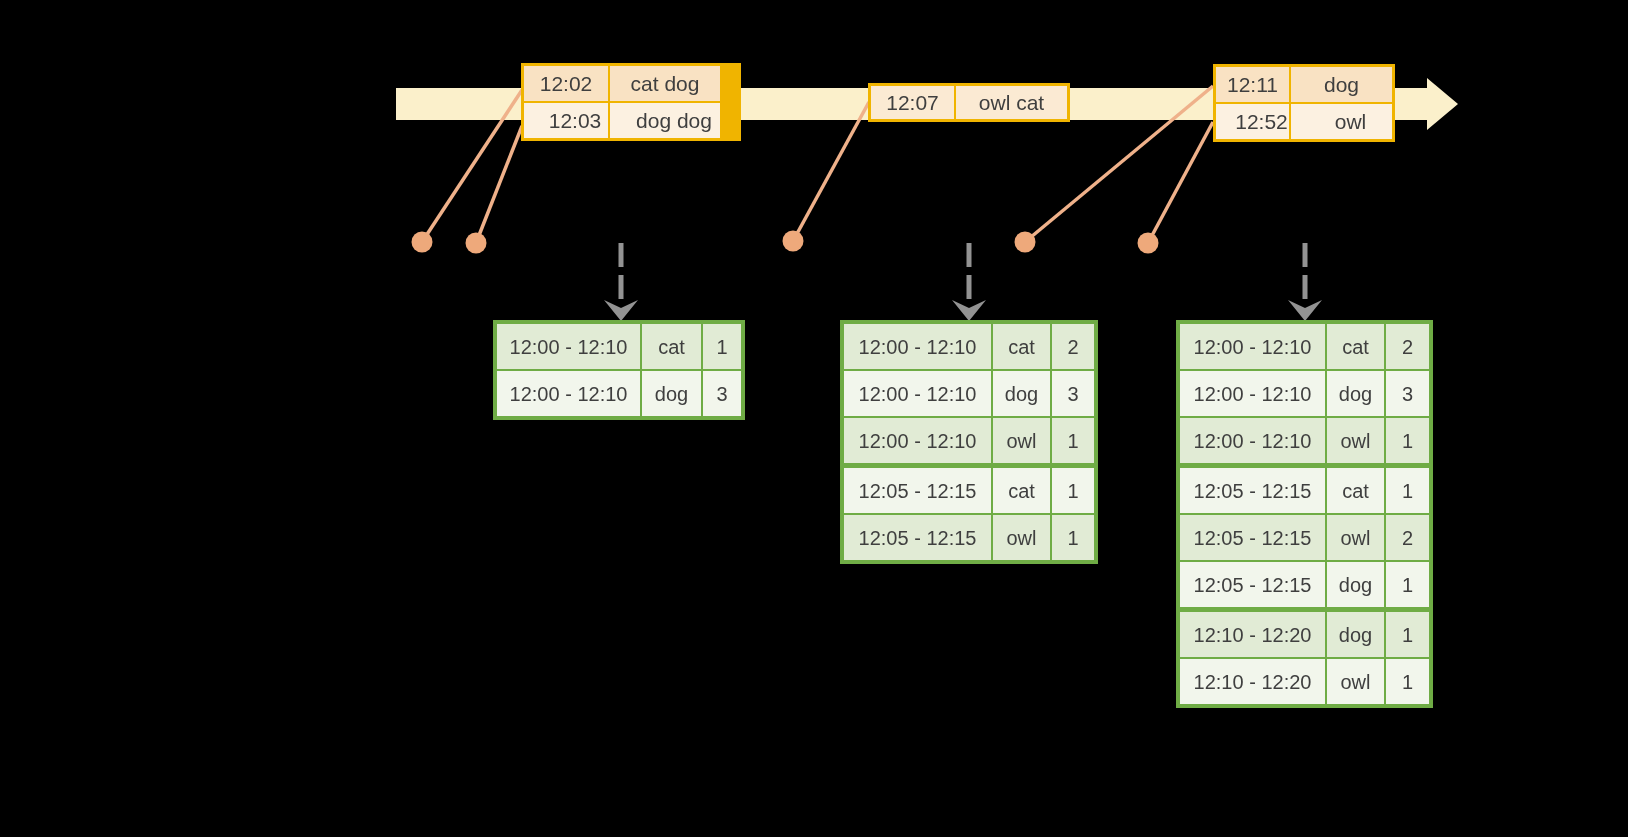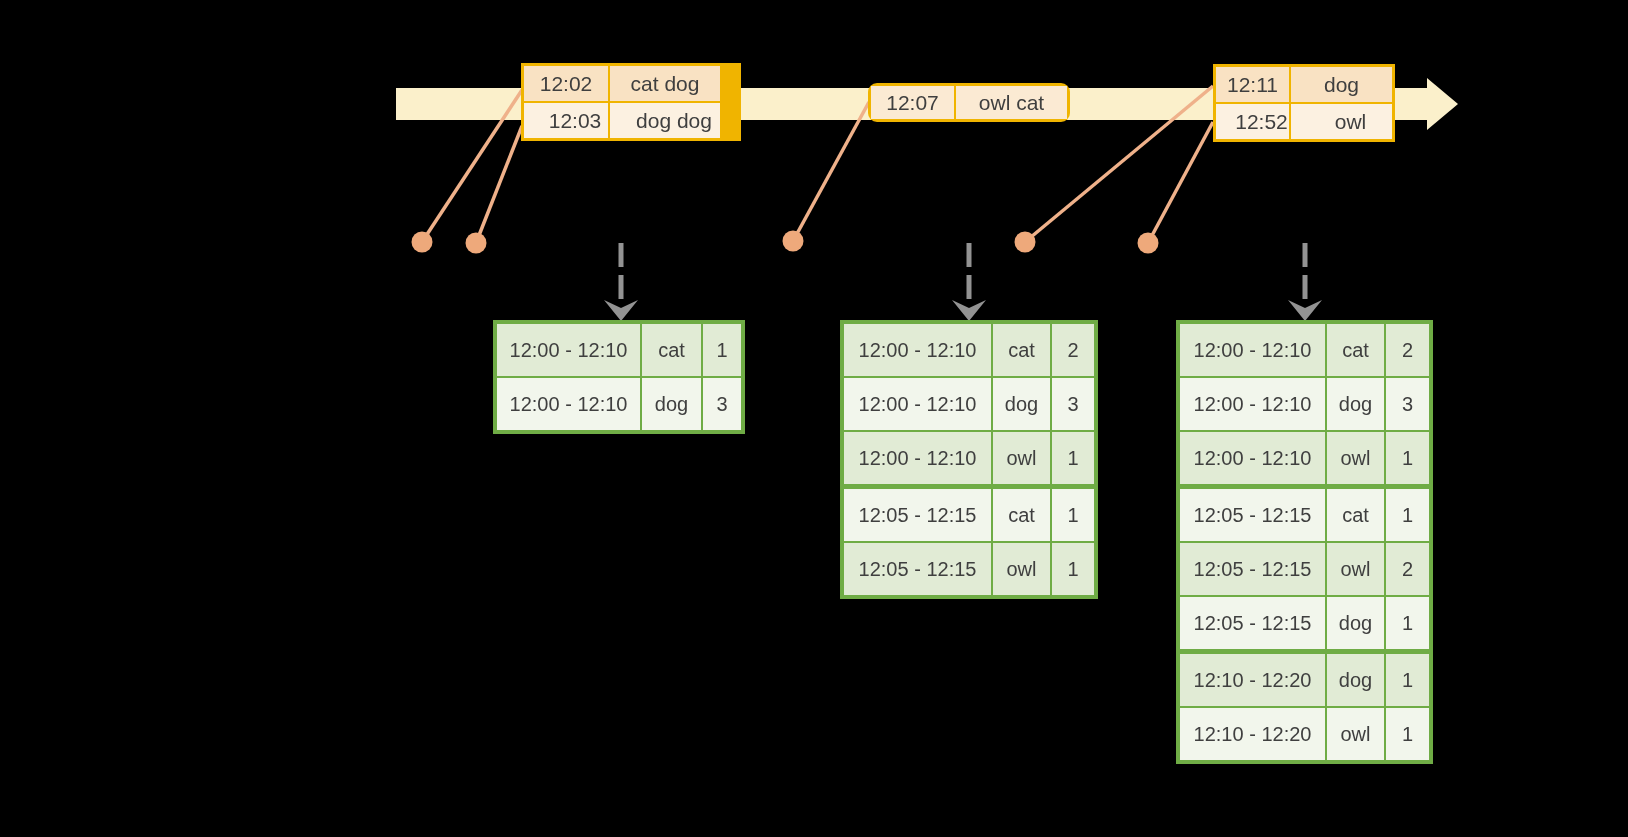--- a/index.html
+++ b/index.html
@@ -3,33 +3,33 @@
 <meta charset="utf-8">
 <style>
   html,body{margin:0;padding:0;background:#000;}
   .stage{position:relative;width:1628px;height:837px;background:#000;overflow:hidden;
          font-family:"Liberation Sans","DejaVu Sans",sans-serif;color:#3F3F3F;}
   svg.overlay{position:absolute;left:0;top:0;}
 
   
   .etable{position:absolute;background:#F0B400;display:grid;gap:2px;padding:3px;box-sizing:border-box;}
   #et1{left:521px;top:63px;width:220px;grid-template-columns:84px 110px;grid-auto-rows:35px;}
-  #et2{left:868px;top:83px;width:202px;grid-template-columns:83px 111px;grid-auto-rows:33px;border-radius:9px;}
+  #et2{left:868px;top:83px;width:202px;grid-template-columns:83px 111px;grid-auto-rows:33px;}
   #et3{left:1213px;top:64px;width:182px;grid-template-columns:73px 101px;grid-auto-rows:35px;}
   .ec{display:flex;align-items:center;justify-content:center;font-size:21px;line-height:1;}
   .ec.dark{background:#F9E2C3;}
   .ec.light{background:#FCF1E1;padding-left:18px;}
   .ec.single{background:#FBEAD3;}
 
   
   .gtable{position:absolute;background:#6FAC45;padding:4px;display:flex;flex-direction:column;gap:2px;box-sizing:border-box;}
   #gt1{left:493px;top:320px;width:252px;}
   #gt2{left:840px;top:320px;width:258px;}
   #gt3{left:1176px;top:320px;width:257px;}
-  .grow{display:grid;gap:2px;height:52px;}
+  .grow{display:grid;gap:2px;height:45px;}
   #gt1 .grow{grid-template-columns:143px 59px 38px;}
   #gt2 .grow{grid-template-columns:147px 57px 42px;}
   #gt3 .grow{grid-template-columns:145px 57px 43px;}
   .grow.break{margin-top:3px;}
   .gc{display:flex;align-items:center;justify-content:center;font-size:20px;line-height:1;}
   .grow.dark .gc{background:#E1EBD5;}
   .grow.light .gc{background:#F2F6EC;}
 </style>
 </head>
 <body>

